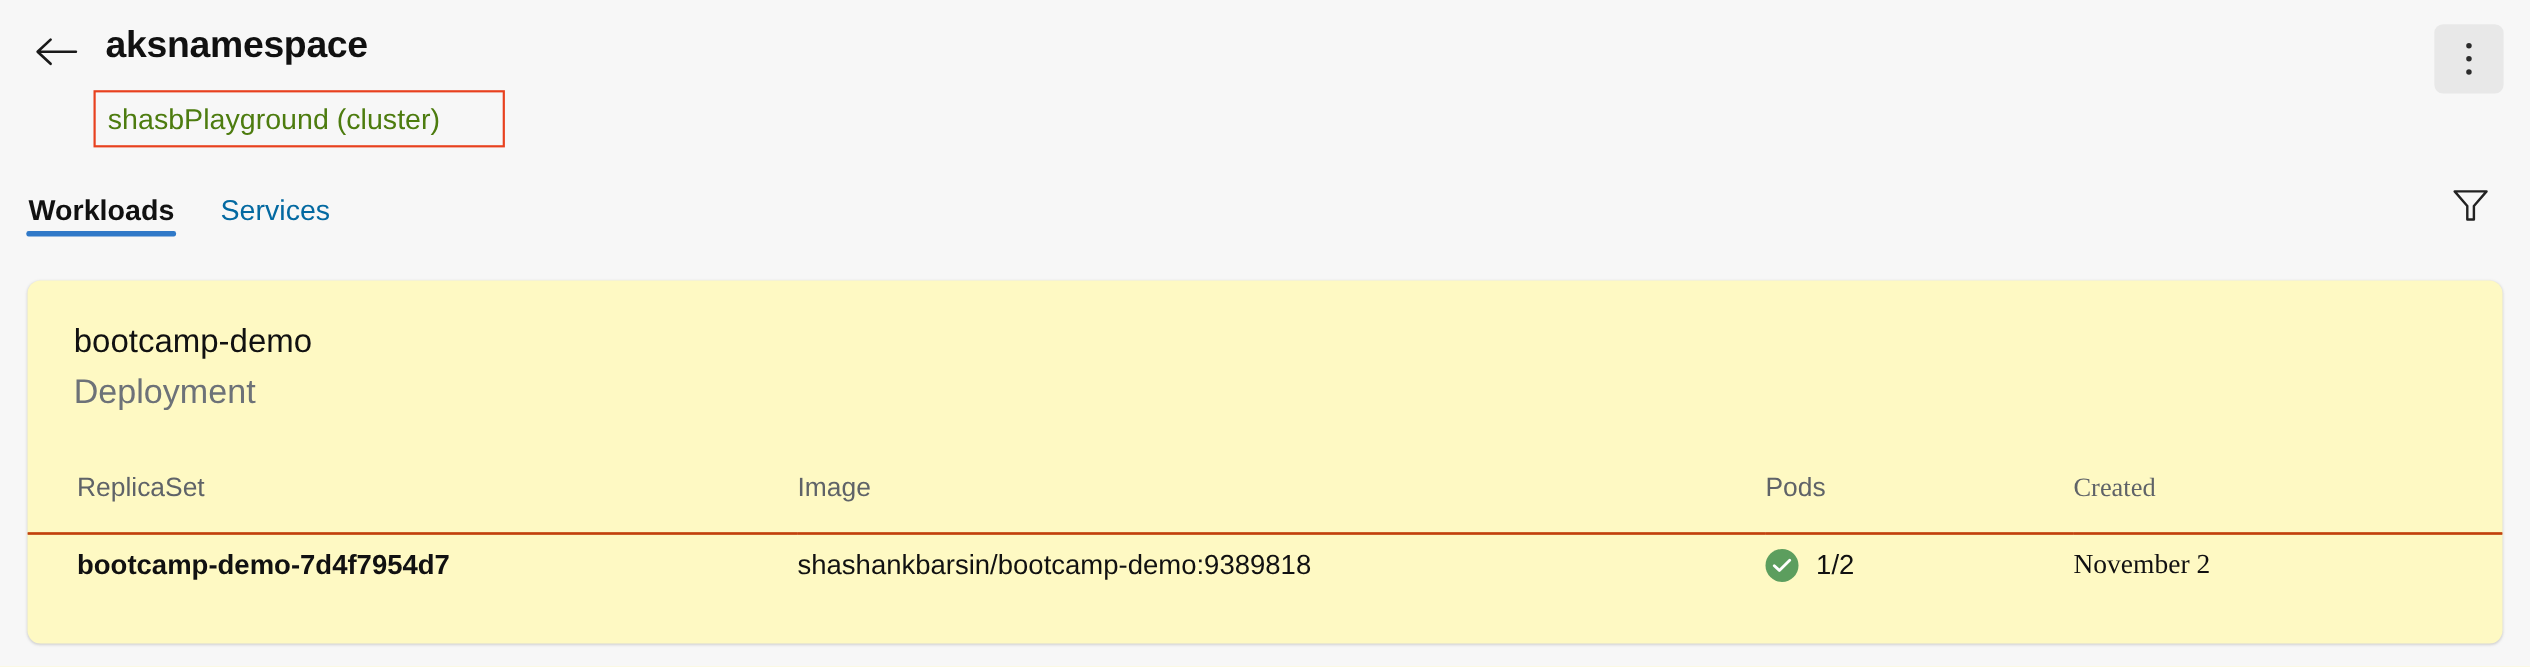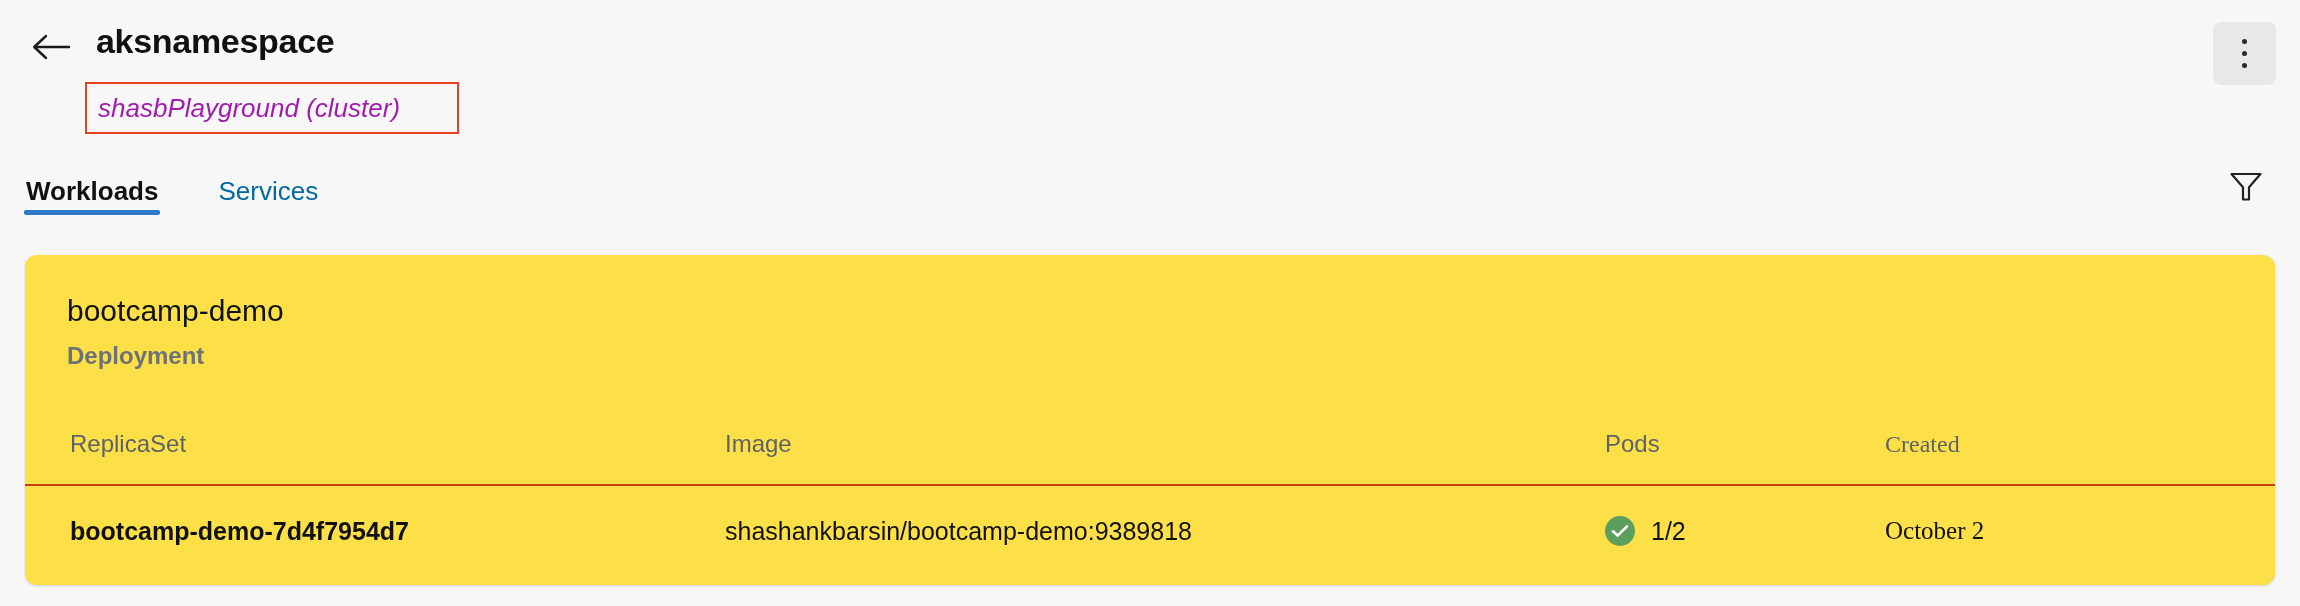--- a/index.html
+++ b/index.html
@@ -67,25 +67,24 @@
     background: transparent;
     pointer-events: none;
   }
 
   .cluster-link {
     position: absolute;
     left: 98px;
     top: 92px;
     font-size: 26px;
     line-height: 32px;
-    color: #a21caf;
+    color: #4d7c0f;
     text-decoration: none;
     white-space: nowrap;
     cursor: pointer;
-    font-style: italic;
   }
 
   .kebab-button {
     position: absolute;
     right: 24px;
     top: 22px;
     width: 63px;
     height: 63px;
     border-radius: 8px;
     background: #e8e8e8;
@@ -112,21 +111,21 @@
     width: 2300px;
     height: 73px;
   }
 
   .tabs {
     position: absolute;
     left: 24px;
     top: 0;
     display: flex;
     align-items: flex-start;
-    gap: 56px;
+    gap: 38px;
     height: 73px;
   }
 
   .tab {
     position: relative;
     font-size: 26px;
     line-height: 30px;
     padding: 8px 2px 0 2px;
     height: 73px;
     cursor: pointer;
@@ -165,21 +164,21 @@
     cursor: pointer;
   }
 
   
   .card {
     position: absolute;
     left: 25px;
     top: 255px;
     width: 2250px;
     height: 330px;
-    background: #fde047;
+    background: #fef9c3;
     border-radius: 12px;
     box-shadow: 0 1px 3px rgba(0,0,0,0.10), 0 1px 2px rgba(0,0,0,0.06);
     overflow: hidden;
   }
 
   .card-head {
     position: absolute;
     left: 0; top: 0;
     width: 100%;
     padding: 38px 0 0 42px;
@@ -204,24 +203,23 @@
     color: #303030;
     border-radius: 20px;
     padding: 7px 18px 9px 18px;
     font-size: 21px;
     line-height: 24px;
     white-space: nowrap;
   }
 
   .workload-kind {
     margin-top: 12px;
-    font-size: 24px;
+    font-size: 31px;
     line-height: 30px;
     color: #6d7278;
-    font-weight: bold;
   }
 
   
   .rs-table {
     position: absolute;
     left: 0;
     top: 175px;
     width: 100%;
     border-collapse: collapse;
     table-layout: fixed;
@@ -243,21 +241,21 @@
     color: #111111;
     padding: 26px 0 0 0;
     vertical-align: middle;
   }
 
   .rs-table tr.head-row th {
     border-bottom: 2px solid #c2410c;
     padding-bottom: 26px;
   }
   .rs-table tbody tr td {
-    padding-top: 30px;
+    padding-top: 13px;
   }
 
   .col-replicaset { width: 700px; padding-left: 45px !important; }
   .col-image      { width: 880px; }
   .col-pods       { width: 280px; }
   .col-created    { width: 390px; font-family: Liberation Serif, serif; }
 
   td.col-replicaset { font-weight: bold; }
 
   .pods-cell {
@@ -346,18 +344,18 @@
         <td class="col-pods">
           <span class="pods-cell">
             <span class="status-ok">
               <svg width="18" height="14" viewBox="0 0 18 14" fill="none" aria-hidden="true">
                 <path d="M2 7.3 L6.6 11.6 L16 2.4" stroke="#ffffff" stroke-width="2.6" stroke-linecap="round" stroke-linejoin="round" fill="none"></path>
               </svg>
             </span>
             <span class="pods-text">1/2</span>
           </span>
         </td>
-        <td class="col-created">October 2</td>
+        <td class="col-created">November 2</td>
       </tr>
     </tbody>
   </table>
 
 </div>
 
 </body></html>

